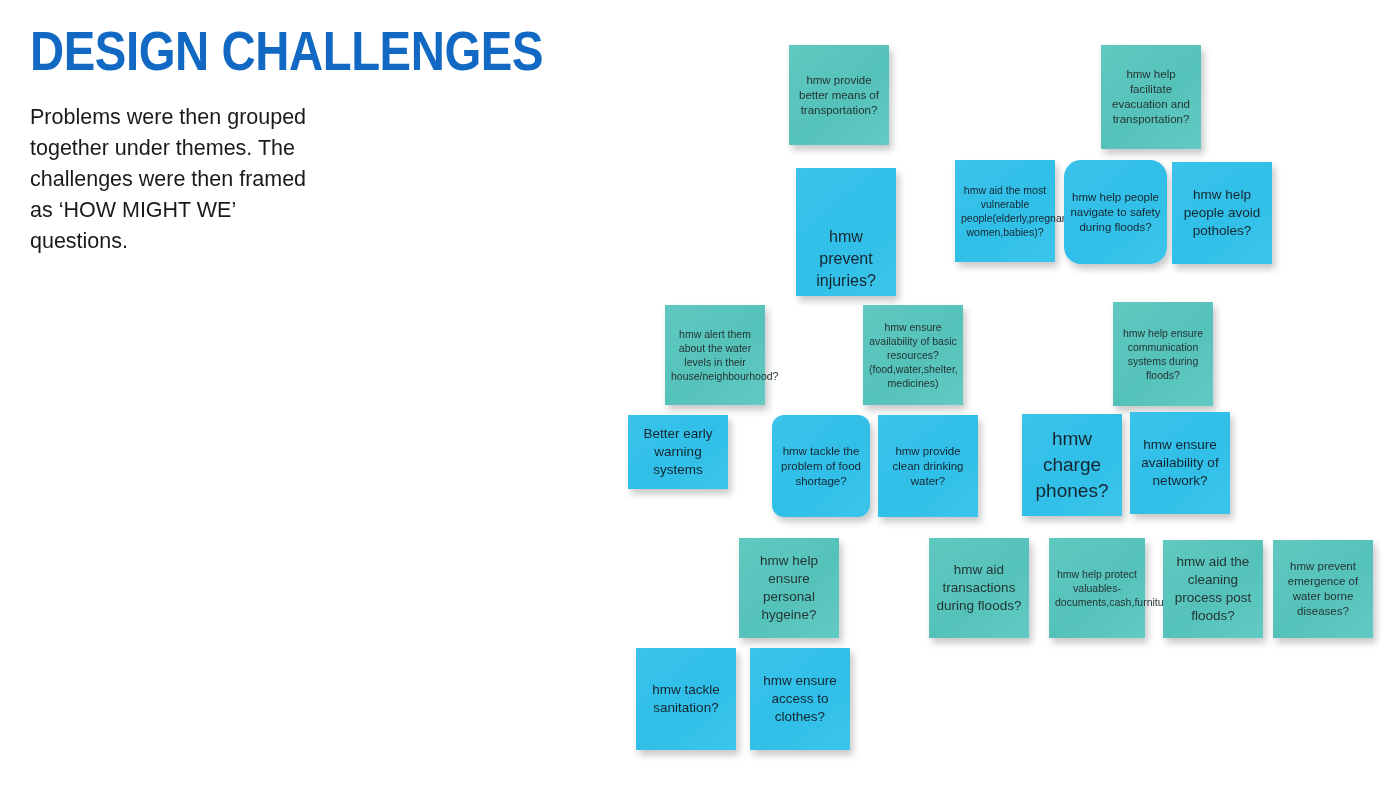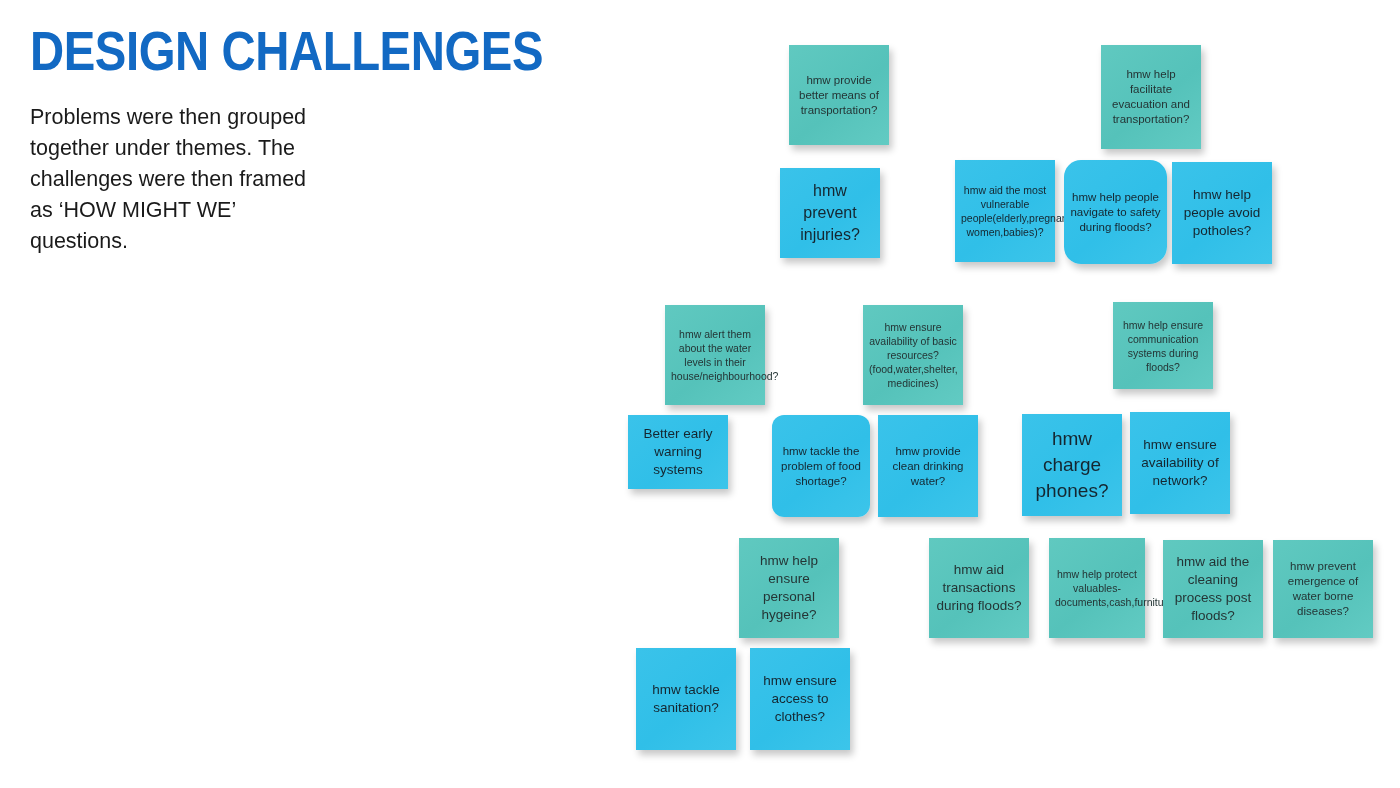--- a/index.html
+++ b/index.html
@@ -90,39 +90,39 @@
   <p id="intro-paragraph">Problems were then grouped together under themes. The challenges were then framed as ‘HOW MIGHT WE’ questions.</p>
 </div>
 
 <div id="board">
     <div class="note green" style="left: 752px; top: 45px; width: 100px; height: 100px;">
       <span class="t-sm">hmw provide better means of transportation?</span>
     </div>
     <div class="note green" style="left: 1064px; top: 45px; width: 100px; height: 104px;">
       <span class="t-sm">hmw help facilitate evacuation and transportation?</span>
     </div>
-    <div class="note blue" style="left: 780px; top: 168px; width: 100px; height: 90px;">
+    <div class="note blue" style="left: 796px; top: 168px; width: 100px; height: 128px; align-items: flex-end;">
       <span class="t-lg">hmw prevent injuries?</span>
     </div>
     <div class="note blue" style="left: 955px; top: 160px; width: 100px; height: 102px;">
       <span class="t-xs">hmw aid the most vulnerable people(elderly,pregnant women,babies)?</span>
     </div>
     <div class="note blue" style="left: 1064px; top: 160px; width: 103px; height: 104px; border-radius: 17px;">
       <span class="t-sm">hmw help people navigate to safety during floods?</span>
     </div>
     <div class="note blue" style="left: 1172px; top: 162px; width: 100px; height: 102px;">
       <span class="t-md">hmw help people avoid potholes?</span>
     </div>
     <div class="note green" style="left: 628px; top: 305px; width: 100px; height: 100px;">
       <span class="t-xs">hmw alert them about the water levels in their house/neighbourhood?</span>
     </div>
     <div class="note green" style="left: 826px; top: 305px; width: 100px; height: 100px;">
       <span class="t-xs">hmw ensure availability of basic resources? (food,water,shelter, medicines)</span>
     </div>
-    <div class="note green" style="left: 1076px; top: 302px; width: 100px; height: 87px;">
+    <div class="note green" style="left: 1076px; top: 302px; width: 100px; height: 104px;">
       <span class="t-xs">hmw help ensure communication systems during floods?</span>
     </div>
     <div class="note blue" style="left: 628px; top: 415px; width: 100px; height: 74px;">
       <span class="t-md">Better early warning systems</span>
     </div>
     <div class="note blue" style="left: 772px; top: 415px; width: 98px; height: 102px; border-radius: 12px;">
       <span class="t-sm">hmw tackle the problem of food shortage?</span>
     </div>
     <div class="note blue" style="left: 878px; top: 415px; width: 100px; height: 102px;">
       <span class="t-sm">hmw provide clean drinking water?</span>

